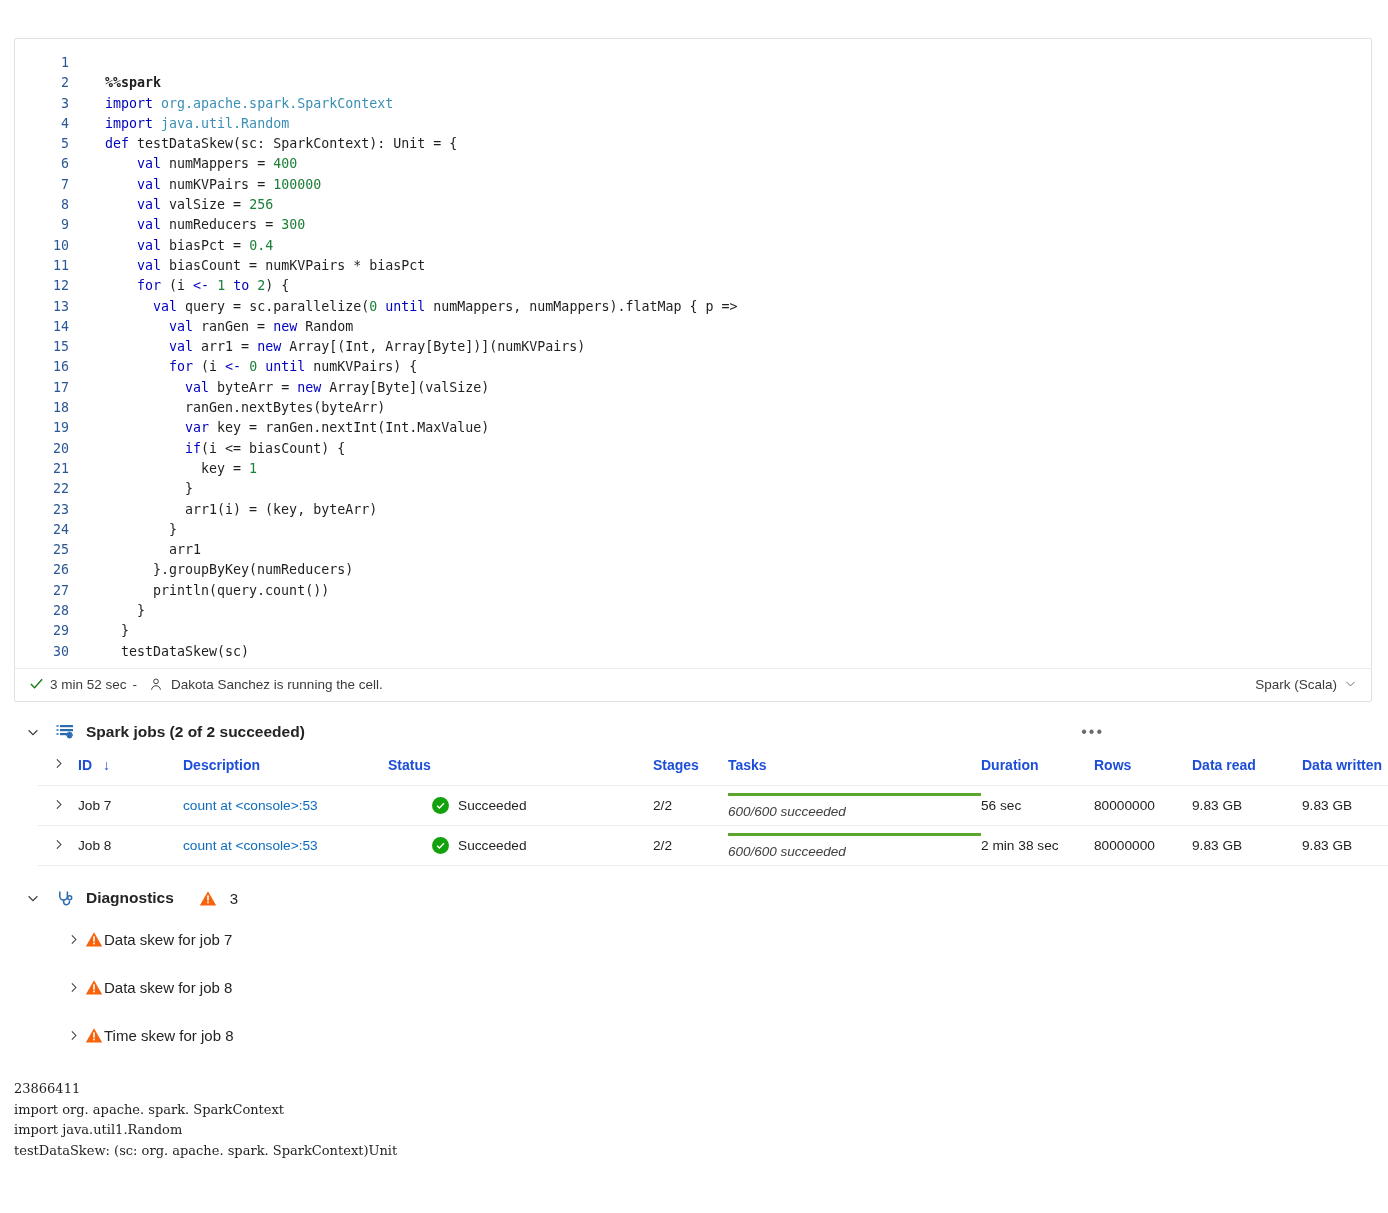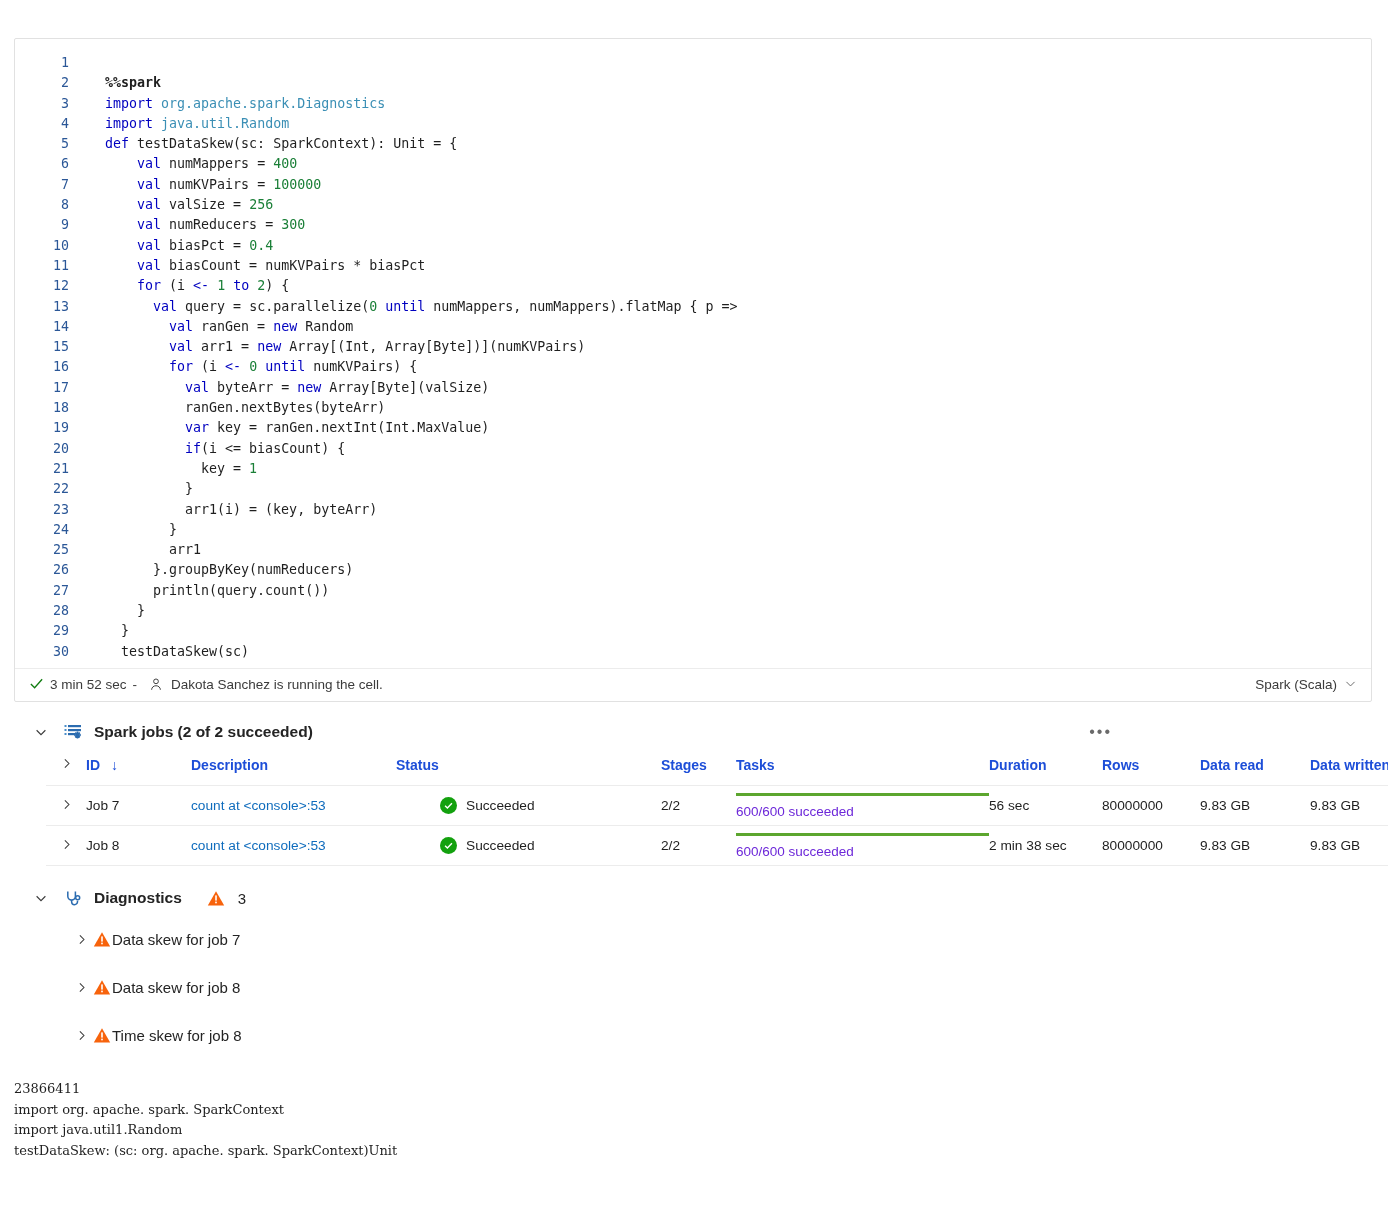--- a/index.html
+++ b/index.html
@@ -75,21 +75,21 @@
     justify-content: space-between;
   }
   .cs-left { display: flex; align-items: center; gap: 6px; }
   .check-glyph { color: #107c10; font-size: 15px; line-height: 1; }
   .person-glyph { display: inline-flex; margin: 0 2px 0 6px; }
   .cs-right { display: flex; align-items: center; gap: 7px; color: #3b3b3b; font-size: 13.5px; }
 
   
   .section {
     position: absolute;
-    left: 16px;
+    left: 8px;
     width: 1112px;
   }
   .sec-header {
     display: flex;
     align-items: center;
     height: 34px;
     gap: 10px;
     padding-left: 14px;
   }
   .chev {
@@ -158,21 +158,21 @@
     color: #fff; font-size: 11px; font-weight: 700;
     line-height: 1;
   }
   .tasks-cell { padding-right: 30px; }
   .task-bar {
     height: 3px;
     background: #5ca62e;
     width: 100%;
     margin-bottom: 8px;
   }
-  .task-text { font-size: 13.5px; color: #6d28d9; }
+  .task-text { font-size: 13.5px; color: #404040; font-style: italic; }
 
   
   .diag-row {
     display: flex;
     align-items: center;
     height: 48px;
     padding-left: 28px;
     font-size: 15px;
     color: #242424;
     margin-left: 26px;
@@ -193,21 +193,21 @@
 </style>
 </head>
 <body>
 
 <div class="page">
 
   <div class="cell">
     <div class="code-area" id="code-area">
         <div class="code-line"><span class="gutter">1</span><span class="code-text"></span></div>
         <div class="code-line"><span class="gutter">2</span><span class="code-text"><span class="pct">%%spark</span></span></div>
-        <div class="code-line"><span class="gutter">3</span><span class="code-text"><span class="kw">import</span><span class="pln"> </span><span class="typ">org.apache.spark.Diagnostics</span></span></div>
+        <div class="code-line"><span class="gutter">3</span><span class="code-text"><span class="kw">import</span><span class="pln"> </span><span class="typ">org.apache.spark.SparkContext</span></span></div>
         <div class="code-line"><span class="gutter">4</span><span class="code-text"><span class="kw">import</span><span class="pln"> </span><span class="typ">java.util.Random</span></span></div>
         <div class="code-line"><span class="gutter">5</span><span class="code-text"><span class="kw">def</span><span class="pln"> testDataSkew(sc: SparkContext): Unit = {</span></span></div>
         <div class="code-line"><span class="gutter">6</span><span class="code-text"><span class="pln">    </span><span class="kw">val</span><span class="pln"> numMappers = </span><span class="num">400</span></span></div>
         <div class="code-line"><span class="gutter">7</span><span class="code-text"><span class="pln">    </span><span class="kw">val</span><span class="pln"> numKVPairs = </span><span class="num">100000</span></span></div>
         <div class="code-line"><span class="gutter">8</span><span class="code-text"><span class="pln">    </span><span class="kw">val</span><span class="pln"> valSize = </span><span class="num">256</span></span></div>
         <div class="code-line"><span class="gutter">9</span><span class="code-text"><span class="pln">    </span><span class="kw">val</span><span class="pln"> numReducers = </span><span class="num">300</span></span></div>
         <div class="code-line"><span class="gutter">10</span><span class="code-text"><span class="pln">    </span><span class="kw">val</span><span class="pln"> biasPct = </span><span class="num">0.4</span></span></div>
         <div class="code-line"><span class="gutter">11</span><span class="code-text"><span class="pln">    </span><span class="kw">val</span><span class="pln"> biasCount = numKVPairs * biasPct</span></span></div>
         <div class="code-line"><span class="gutter">12</span><span class="code-text"><span class="pln">    </span><span class="kw">for</span><span class="pln"> (i </span><span class="kw">&lt;-</span><span class="pln"> </span><span class="num">1</span><span class="pln"> </span><span class="kw">to</span><span class="pln"> </span><span class="num">2</span><span class="pln">) {</span></span></div>
         <div class="code-line"><span class="gutter">13</span><span class="code-text"><span class="pln">      </span><span class="kw">val</span><span class="pln"> query = sc.parallelize(</span><span class="num">0</span><span class="pln"> </span><span class="kw">until</span><span class="pln"> numMappers, numMappers).flatMap { p =&gt;</span></span></div>

